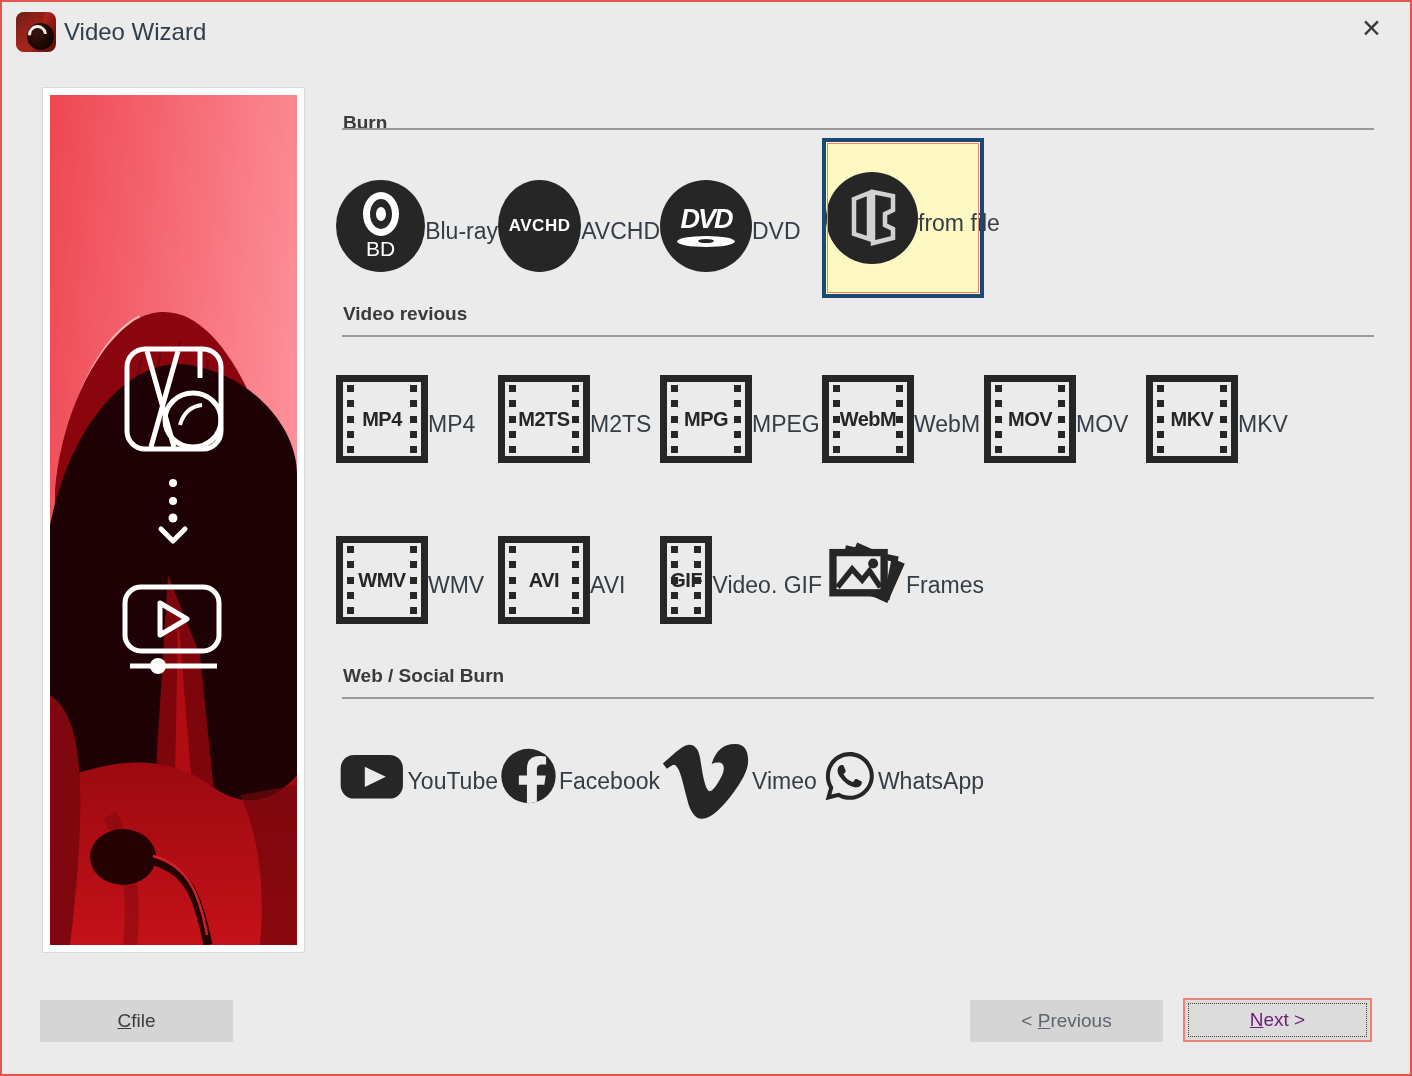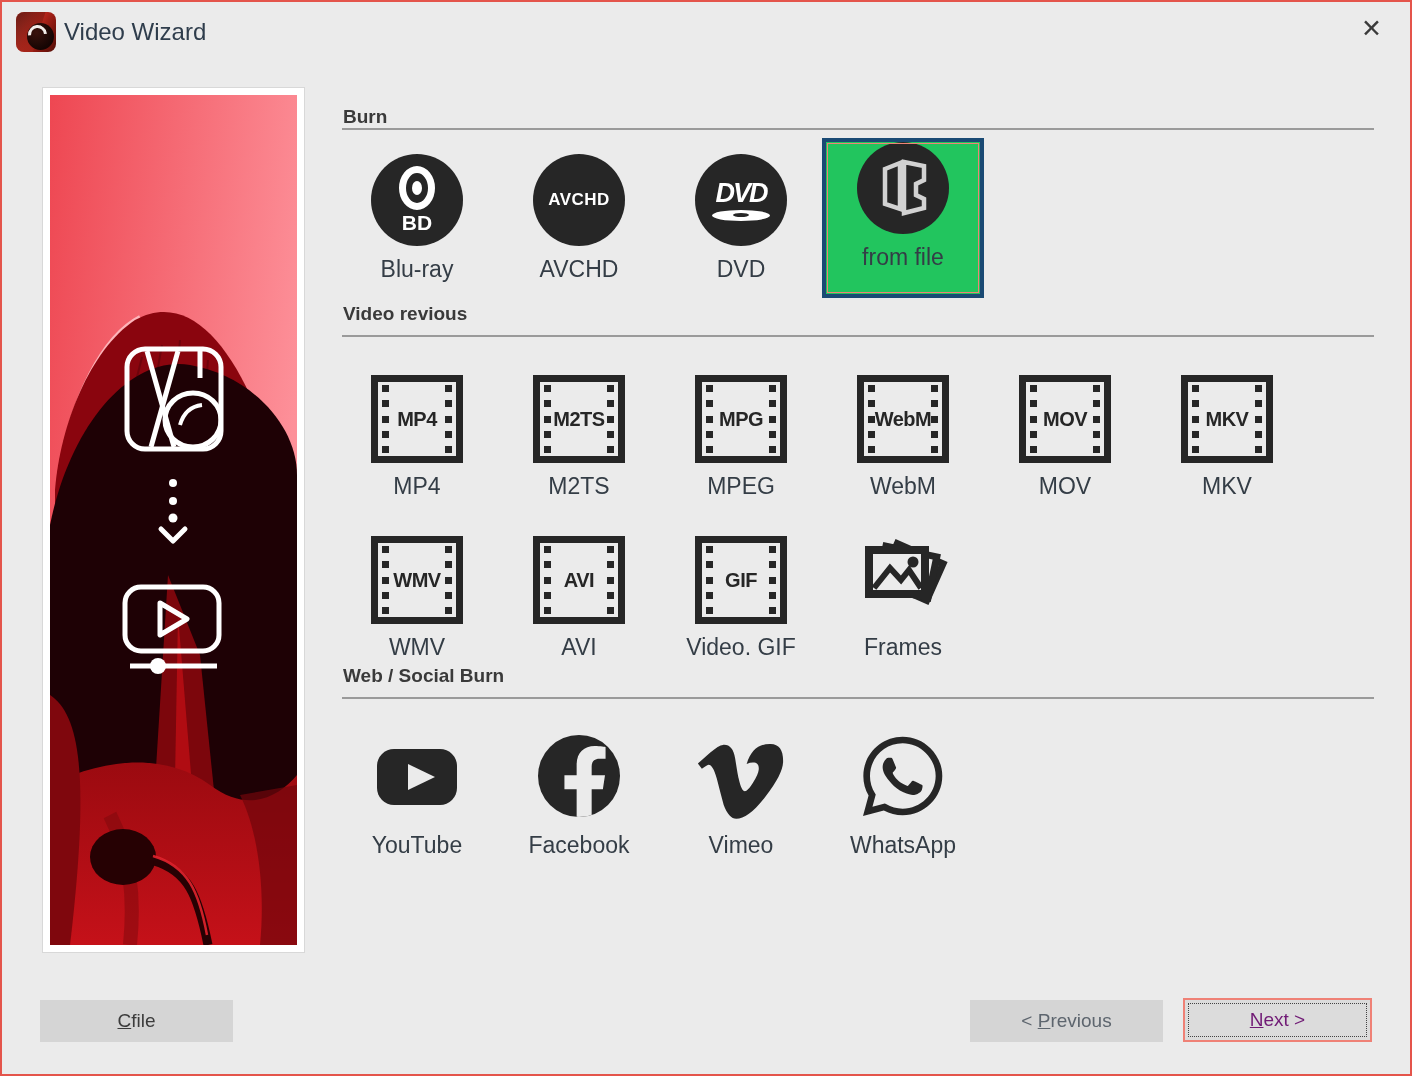--- a/index.html
+++ b/index.html
@@ -22,31 +22,31 @@
   .panel{position:absolute;left:40px;top:85px;width:263px;height:866px;box-sizing:border-box;
          background:#fff;border:1px solid #d8d8d8;padding:7px;}
   .panel svg{display:block;}
 
   
   .sec-head{position:absolute;left:341px;font-size:19px;font-weight:bold;color:#3a3a3a;}
   .divider{position:absolute;left:340px;width:1032px;height:2px;background:#9a9a9a;}
 
   
   .row{position:absolute;left:334px;display:flex;}
-  .cell{width:162px;display:flex;flex-direction:column;align-items:center;box-sizing:border-box;padding-top:16px;}
+  .cell{width:162px;display:flex;flex-direction:row;align-items:center;box-sizing:border-box;padding-top:16px;}
   .cell .lbl{margin-top:10px;font-size:23px;color:#343d46;white-space:nowrap;}
-  .cell.selected{height:160px;border:4px solid #1a4a74;background:#22c55e;position:relative;padding-top:0;}
+  .cell.selected{height:160px;border:4px solid #1a4a74;background:#fef9c3;position:relative;padding-top:0;}
   .cell.selected::after{content:"";position:absolute;inset:1px;border:1px solid #ef8277;pointer-events:none;}
 
   
   .disc{width:92px;height:92px;border-radius:50%;background:#262626;display:flex;flex-direction:column;
         align-items:center;justify-content:center;color:#fff;}
   .bd-ring{width:22px;height:30px;border:7px solid #fff;border-radius:50%;display:flex;align-items:center;justify-content:center;}
   .bd-dot{width:10px;height:14px;background:#fff;border-radius:50%;}
-  .bd-tag{font-weight:bold;font-size:21px;margin-top:1px;letter-spacing:0;}
+  .bd-tag{font-weight:normal;font-size:21px;margin-top:1px;letter-spacing:0;}
   .avchd-tag{font-weight:bold;font-size:17px;letter-spacing:.5px;}
   .dvd-tag{font-weight:bold;font-style:italic;font-size:27px;letter-spacing:-2px;line-height:1;}
   .dvd-disc{width:58px;height:11px;background:#fff;border-radius:50%;position:relative;margin-top:3px;}
   .dvd-disc::after{content:"";position:absolute;left:50%;top:50%;transform:translate(-50%,-50%);
         width:16px;height:4px;background:#262626;border-radius:50%;}
 
   
   .film{width:92px;height:88px;box-sizing:border-box;border:7px solid #262626;position:relative;
         display:flex;align-items:center;justify-content:center;}
   .film::before,.film::after{content:"";position:absolute;top:3px;bottom:3px;width:7px;
@@ -130,21 +130,21 @@
 
       <g stroke="#ffffff" fill="none" stroke-width="5">
         <rect x="75" y="492" width="94" height="64" rx="16"></rect>
         <path d="M110,508 L137,524 L110,540 Z" stroke-linejoin="round"></path>
         <line x1="80" y1="571" x2="167" y2="571"></line>
         <circle cx="108" cy="571" r="8" fill="#ffffff" stroke="none"></circle>
       </g>
     </svg>
   </div>
 
-  <div class="sec-head" style="top:104px">Burn</div>
+  <div class="sec-head" style="top:110px">Burn</div>
   <div class="divider" style="top:126px"></div>
 
   <div class="row" style="top:136px">
     <div class="cell">
       <div class="disc">
         <div class="bd-ring">
             <div class="bd-dot"></div>
           </div>
         <div class="bd-tag">BD</div>
       </div>

